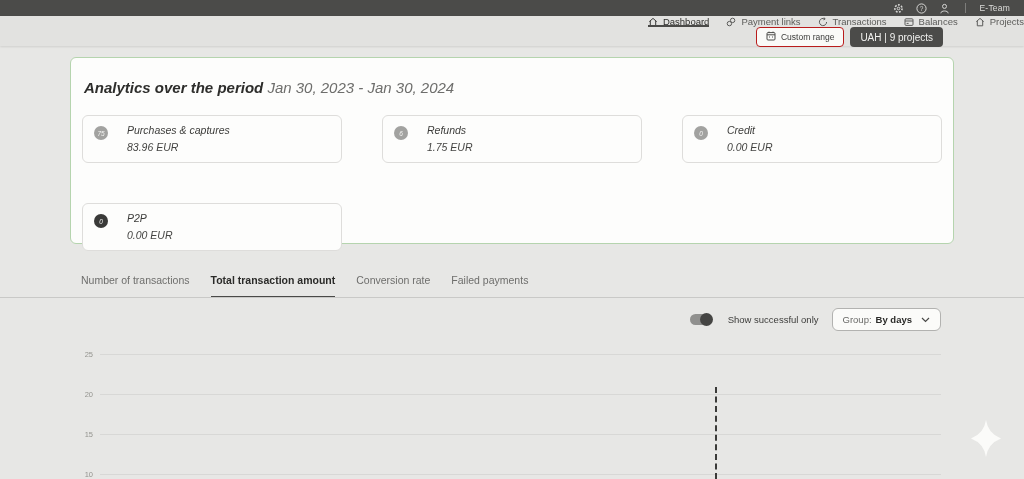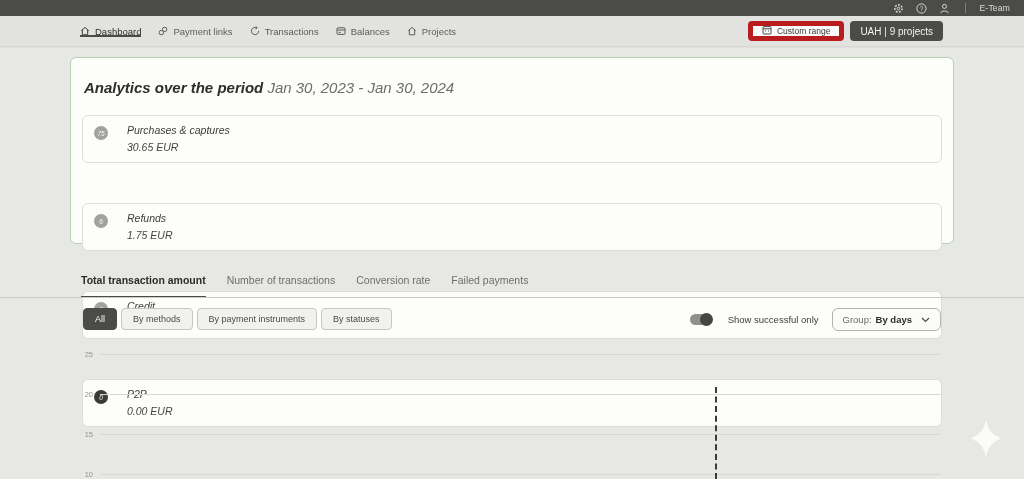--- a/index.html
+++ b/index.html
@@ -10,40 +10,40 @@
   
   .topbar { position:absolute; left:0; top:0; width:1024px; height:16px; background:#4b4b49;
             display:flex; align-items:center; justify-content:flex-end; padding-right:14px; gap:11px; }
   .tb-icon { width:12px; height:12px; display:flex; align-items:center; justify-content:center; cursor:pointer; }
   .tb-icon svg { display:block; }
   .tb-divider { width:1px; height:10px; background:#7d7d7b; margin:0 3px; }
   .tb-team { font-size:8.5px; color:#dededc; letter-spacing:.2px; cursor:pointer; }
 
   
   .navbar { position:absolute; left:0; top:16px; width:1024px; height:30px; background:#e2e2e0;
-            display:flex; align-items:center; justify-content:space-between;
-            box-shadow:0 1px 2px rgba(0,0,0,.10); }
+            display:flex; align-items:flex-end; justify-content:space-between;
+            box-shadow:0 1px 2px rgba(0,0,0,.10);flex-direction:column; }
   .nav-tabs { display:flex; align-items:stretch; padding-left:80px; gap:17px; }
   .nav-tab { position:relative; display:flex; align-items:center; gap:5px; font-size:9.5px; color:#5c5c5a; cursor:pointer; }
   .nav-tab .ni { display:flex; align-items:center; }
   .nav-tab.active { color:#2d2d2b; }
   .nav-tab.active::after { content:""; position:absolute; left:0; right:0; bottom:0; height:2px; background:#4a4a48; }
   .nav-actions { display:flex; align-items:center; gap:6px; padding-right:81px; }
   .btn-light { display:flex; align-items:center; gap:5px; height:20px; padding:0 9px; background:#fafaf8;
-               border:5px solid #b91c1c; border-radius:4px; font-size:8.5px; color:#3a3a38; cursor:pointer; font-family:inherit; }
+               border:1px solid #b91c1c; border-radius:4px; font-size:8.5px; color:#3a3a38; cursor:pointer; font-family:inherit; }
   .btn-dark { height:20px; padding:0 10px; background:#4b4b49; border:none; border-radius:4px;
               font-size:10px; color:#f2f2f0; cursor:pointer; font-family:inherit; }
 
   
   .analytics-card { position:absolute; left:70px; top:57px; width:884px; height:187px;
                     background:#fdfdfc; border:1.5px solid #b5d4ae; border-radius:6px;font-style:italic; }
   .card-title { position:absolute; left:13px; top:21px; font-size:15px; color:#2d2d2b; font-weight:700; }
   .card-title .period { font-weight:400; color:#6e6e6c; }
   .stats-grid { position:absolute; left:11px; right:11px; top:57px;
-                display:grid; grid-template-columns:1fr; column-gap:10px; row-gap:17px;gap:40px; }
+                display:grid; grid-template-columns:1fr 1fr 1fr; column-gap:10px; row-gap:17px;gap:40px; }
   .stat { height:48px; background:#fdfdfc; border:1px solid #dedddb; border-radius:6px;
           display:flex; align-items:flex-start; padding:8px 0 0 11px; gap:19px; }
   .badge { width:14px; height:14px; margin-top:2px; border-radius:50%; background:#a2a2a0; color:#f6f6f4;
            font-size:6.5px; display:flex; align-items:center; justify-content:center; flex:0 0 auto; }
   .badge.dark { background:#3a3a38; }
   .stat-label { font-size:10.5px; color:#3c3c3a; line-height:13px; }
   .stat-value { font-size:10.5px; color:#444442; margin-top:4px; }
 
   
   .metric-tabs { position:absolute; left:81px; top:274px; display:flex; gap:21px; font-size:10.5px; }
@@ -170,21 +170,21 @@
   <section class="analytics-card">
     <h1 class="card-title">
       <span>Analytics over the period</span>
       <span class="period">Jan 30, 2023 - Jan 30, 2024</span>
     </h1>
     <div class="stats-grid">
       <div class="stat">
         <span class="badge">75</span>
         <span>
           <div class="stat-label">Purchases &amp; captures</div>
-          <div class="stat-value">30.65 EUR</div>
+          <div class="stat-value">83.96 EUR</div>
         </span>
       </div>
       <div class="stat">
         <span class="badge">6</span>
         <span>
           <div class="stat-label">Refunds</div>
           <div class="stat-value">1.75 EUR</div>
         </span>
       </div>
       <div class="stat">
@@ -198,33 +198,27 @@
         <span class="badge dark">0</span>
         <span>
           <div class="stat-label">P2P</div>
           <div class="stat-value">0.00 EUR</div>
         </span>
       </div>
     </div>
   </section>
 
   <div class="metric-tabs">
+    <div class="metric-tab">Number of transactions</div>
     <div class="metric-tab active">Total transaction amount</div>
-    <div class="metric-tab">Number of transactions</div>
     <div class="metric-tab">Conversion rate</div>
     <div class="metric-tab">Failed payments</div>
   </div>
   <div class="separator"></div>
 
-  <div class="chips">
-    <div class="chip active">All</div>
-    <div class="chip">By methods</div>
-    <div class="chip">By payment instruments</div>
-    <div class="chip">By statuses</div>
-  </div>
   <div class="right-controls">
     <div class="toggle-wrap">
       <span class="toggle">
           <span class="knob"></span>
         </span>
       <span class="toggle-label">Show successful only</span>
     </div>
     <div class="group-box">
       <span class="group-prefix">Group:</span>
       <span class="group-value">By days</span>

